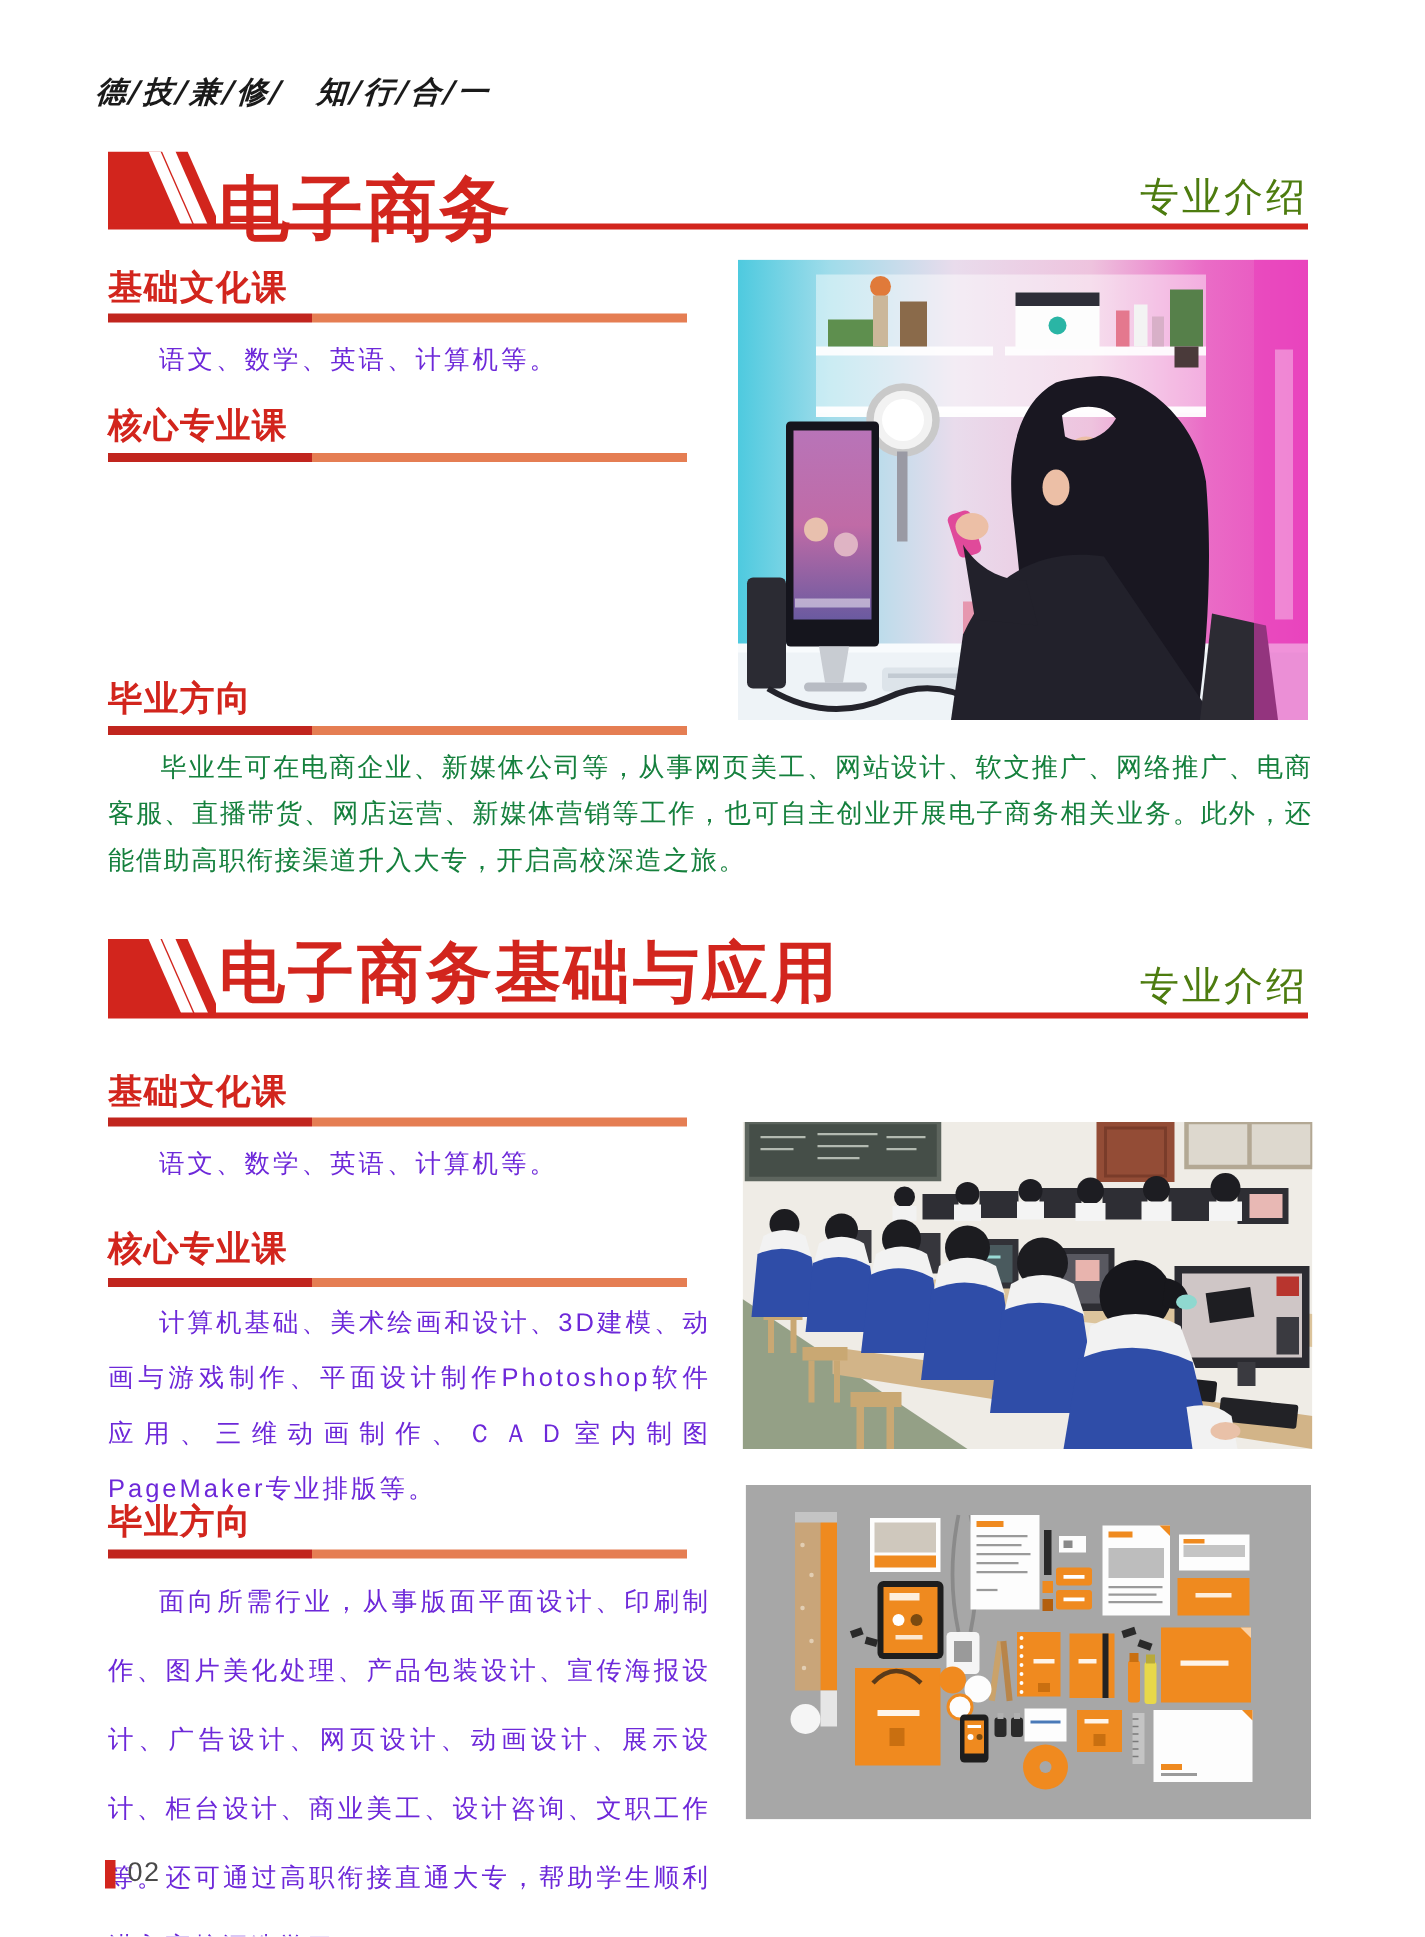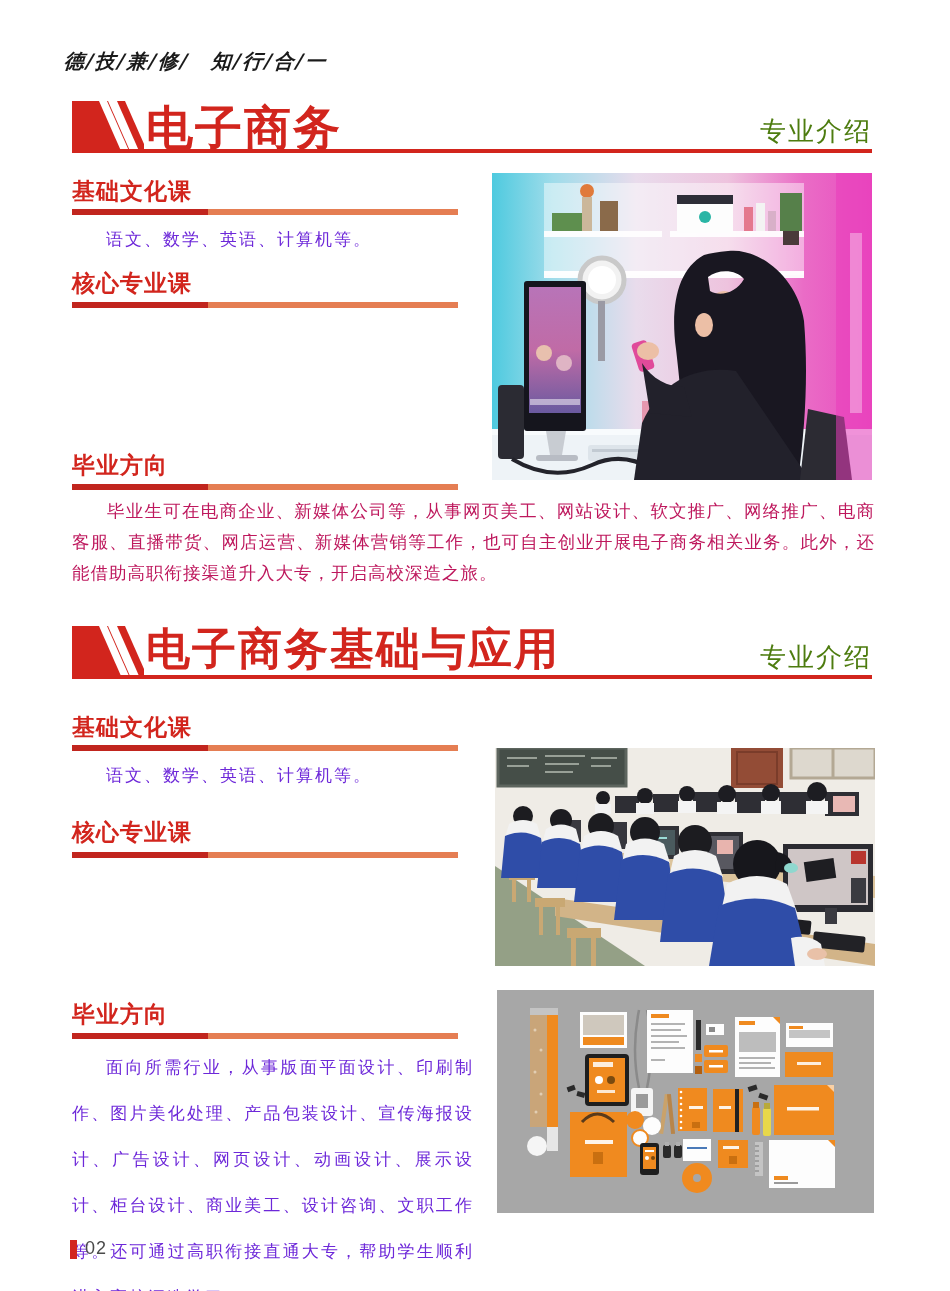--- a/index.html
+++ b/index.html
@@ -16,21 +16,21 @@
   .sec-title{position:absolute;color:#d2251d;font-weight:bold;letter-spacing:2px;line-height:1;}
   .sec-tag{position:absolute;font-size:26px;color:#4d7c0f;letter-spacing:2px;font-weight:500;}
   .sec-underline{position:absolute;height:4px;background:#d2251d;}
 
   
   .blk-h{position:absolute;font-size:23px;font-weight:bold;color:#d2251d;letter-spacing:1px;text-align:right;}
   .blk-line{position:absolute;width:386px;height:6px;
             background:linear-gradient(to right,#c1251e 0,#c1251e 136px,#e57e53 136px,#e57e53 100%);}
   .body-txt{position:absolute;font-size:17px;color:#6d28d9;letter-spacing:2px;
             text-align:justify;text-indent:2em;line-height:37px;margin:0;}
-  .body-wide{position:absolute;font-size:17.5px;color:#be185d;letter-spacing:1px;
+  .body-wide{position:absolute;font-size:17.5px;color:#15803d;letter-spacing:1px;
              text-align:justify;text-indent:2em;line-height:31px;margin:0;}
 
   .photo{position:absolute;overflow:hidden;}
   .photo svg{display:block;}
 
   
   .pagenum-bar{position:absolute;left:70px;top:1240px;width:7px;height:19px;background:#d2251d;}
   .pagenum{position:absolute;left:85px;top:1238px;font-size:18px;color:#4a4a4a;letter-spacing:1px;}
 </style>
 </head>
@@ -38,21 +38,21 @@
 
 <div class="page">
 
   <div class="motto">德/技/兼/修/　知/行/合/一</div>
 
   <svg class="sec-icon" style="left:72px;top:101px;" viewBox="0 0 72 50">
     <polygon points="0,0 36,0 58,50 0,50" fill="#d2251d"></polygon>
     <polygon points="27,0 35,0 57,50 49,50" fill="#ffffff"></polygon>
     <polygon points="45,0 53,0 72,43 72,50 67,50" fill="#d2251d"></polygon>
   </svg>
-  <div class="sec-title" style="left:146px;top:104px;font-size:47px;">电子商务</div>
+  <div class="sec-title" style="left:146px;top:115px;font-size:47px;">电子商务</div>
   <div class="sec-tag" style="left:72px;top:114px;width:800px;text-align:right;">专业介绍</div>
   <div class="sec-underline" style="left:72px;top:149px;width:800px;"></div>
 
   <div class="blk-h" style="left:72px;top:176px;">基础文化课</div>
   <div class="blk-line" style="left:72px;top:209px;"></div>
   <p class="body-txt" style="left:72px;top:221px;width:398px;">语文、数学、英语、计算机等。</p>
 
   <div class="blk-h" style="left:72px;top:268px;">核心专业课</div>
   <div class="blk-line" style="left:72px;top:302px;"></div>
 
@@ -148,20 +148,21 @@
   <div class="sec-title" style="left:146px;top:627px;font-size:44px;">电子商务基础与应用</div>
   <div class="sec-tag" style="left:72px;top:640px;width:800px;text-align:right;">专业介绍</div>
   <div class="sec-underline" style="left:72px;top:675px;width:800px;"></div>
 
   <div class="blk-h" style="left:72px;top:712px;">基础文化课</div>
   <div class="blk-line" style="left:72px;top:745px;"></div>
   <p class="body-txt" style="left:72px;top:757px;width:398px;">语文、数学、英语、计算机等。</p>
 
   <div class="blk-h" style="left:72px;top:817px;">核心专业课</div>
   <div class="blk-line" style="left:72px;top:852px;"></div>
+  <p class="body-txt" style="left:72px;top:863px;width:402px;">计算机基础、美术绘画和设计、3D建模、动画与游戏制作、平面设计制作Photoshop软件应用、三维动画制作、ＣＡＤ室内制图PageMaker专业排版等。</p>
 
   <div class="blk-h" style="left:72px;top:999px;">毕业方向</div>
   <div class="blk-line" style="left:72px;top:1033px;"></div>
   <p class="body-txt" style="left:72px;top:1045px;width:402px;line-height:46px;">面向所需行业，从事版面平面设计、印刷制作、图片美化处理、产品包装设计、宣传海报设计、广告设计、网页设计、动画设计、展示设计、柜台设计、商业美工、设计咨询、文职工作等。还可通过高职衔接直通大专，帮助学生顺利进入高校深造学习。</p>
 
   <div class="photo" style="left:495px;top:748px;width:380px;height:218px;">
     <svg width="380" height="218" viewBox="0 0 380 218">
       <rect width="380" height="218" fill="#efece6"></rect>
       <polygon points="0,118 150,218 0,218" fill="#94a086"></polygon>
 

